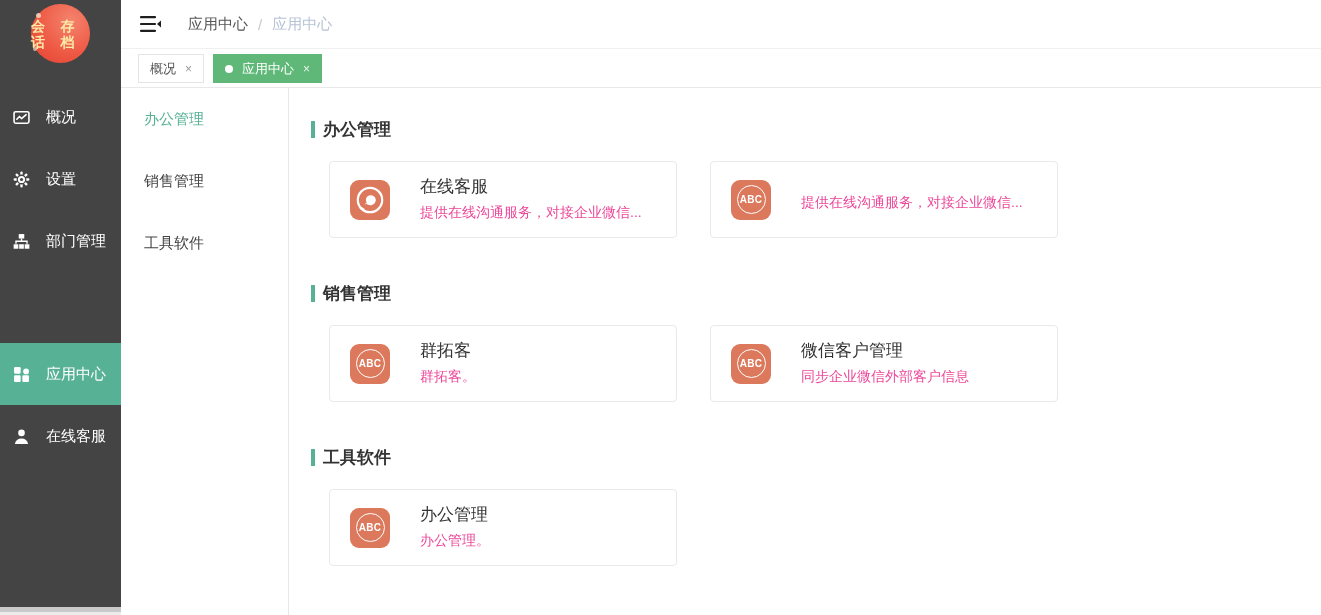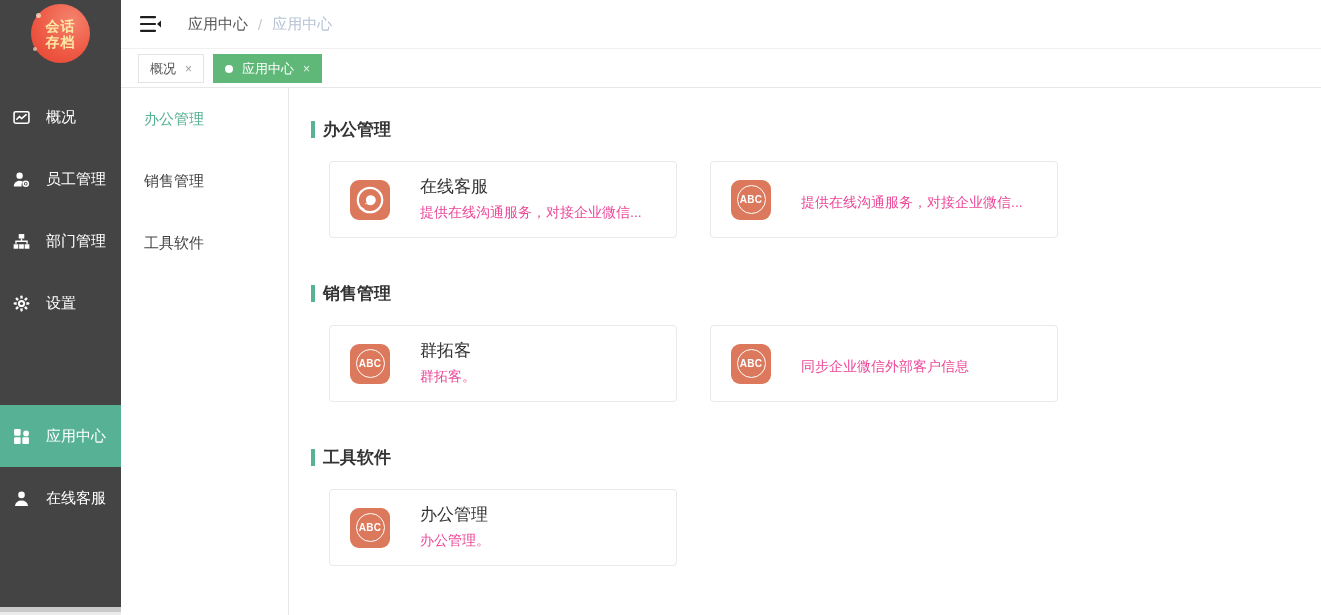--- a/index.html
+++ b/index.html
@@ -6,21 +6,21 @@
   html,body { width:1321px; height:615px; overflow:hidden; background:#fff;
     font-family:"Liberation Sans","DejaVu Sans",sans-serif; }
   .app { position:relative; width:1321px; height:615px; }
 
   
   .sidebar { position:absolute; left:0; top:0; width:121px; height:607px;
     background:#444444; color:#fff; }
   .logo-wrap { display:flex; justify-content:center; padding-top:4px; }
   .logo { position:relative; width:59px; height:59px; border-radius:50%;
     background:radial-gradient(circle at 68% 28%, #f4836d 0%, #ee5a45 55%, #e3402f 100%);
-    display:flex; flex-direction:column; align-items:center; justify-content:center;
+    display:flex; align-items:center; justify-content:center;
     color:#fce9a6; font-weight:bold; font-size:14px; line-height:16px; letter-spacing:1px; }
   .logo .dot1 { position:absolute; left:5px; top:9px; width:5px; height:5px;
     border-radius:50%; background:#f8d9c4; opacity:.85; }
   .logo .dot2 { position:absolute; left:2px; bottom:12px; width:4px; height:4px;
     border-radius:50%; background:#f8d9c4; opacity:.7; }
   .side-menu { margin-top:23px; }
   .side-item { height:62px; display:flex; align-items:center; padding-left:13px;
     font-size:15px; color:#ffffff; cursor:pointer; }
   .side-item .s-icon { width:17px; height:17px; margin-right:16px; flex:0 0 17px;
     display:flex; align-items:center; justify-content:center; }
@@ -95,60 +95,49 @@
       <div class="side-item">
         <span class="s-icon">
           <svg width="17" height="17" viewBox="0 0 16 16">
               <rect x="1" y="2.6" width="14" height="10.8" rx="1.6" fill="none" stroke="#fff" stroke-width="1.5"></rect>
               <polyline points="3.6,9.6 6.1,7 8,9 12.4,5.4" fill="none" stroke="#fff" stroke-width="1.5" stroke-linecap="round" stroke-linejoin="round"></polyline>
             </svg>
         </span>
         <span>概况</span>
       </div>
 
-      <div class="side-item">
-        <span class="s-icon">
-          <svg width="17" height="17" viewBox="0 0 16 16">
-              <circle cx="6.2" cy="4.4" r="3" fill="#fff"></circle>
-              <path d="M0.8 14.5c0-3.1 2.4-5.3 5.4-5.3 1.2 0 2.3.4 3.2 1a4.6 4.6 0 0 0-1.2 4.3z" fill="#fff"></path>
-              <circle cx="12" cy="12" r="2.4" fill="none" stroke="#fff" stroke-width="1.4"></circle>
-              <circle cx="12" cy="12" r="0.9" fill="#fff"></circle>
-            </svg>
-        </span>
-        <span>员工管理</span>
-      </div>
-
-      <div class="side-item">
-        <span class="s-icon">
-          <svg width="17" height="17" viewBox="0 0 16 16">
-              <rect x="5.4" y="1" width="5.2" height="4.2" fill="#fff"></rect>
-              <path d="M8 5.2v2.6M2.8 10V7.8h10.4V10" fill="none" stroke="#fff" stroke-width="1.3"></path>
-              <rect x="0.6" y="10.6" width="4.4" height="4.2" fill="#fff"></rect>
-              <rect x="5.8" y="10.6" width="4.4" height="4.2" fill="#fff"></rect>
-              <rect x="11" y="10.6" width="4.4" height="4.2" fill="#fff"></rect>
-            </svg>
-        </span>
-        <span>部门管理</span>
-      </div>
 
       <div class="side-item">
         <span class="s-icon">
           <svg width="17" height="17" viewBox="0 0 16 16">
               <g fill="#fff">
                 <rect x="6.9" y="0.5" width="2.2" height="15" rx="1"></rect>
                 <rect x="6.9" y="0.5" width="2.2" height="15" rx="1" transform="rotate(45 8 8)"></rect>
                 <rect x="6.9" y="0.5" width="2.2" height="15" rx="1" transform="rotate(90 8 8)"></rect>
                 <rect x="6.9" y="0.5" width="2.2" height="15" rx="1" transform="rotate(135 8 8)"></rect>
               </g>
               <circle cx="8" cy="8" r="4.6" fill="#444444"></circle>
               <circle cx="8" cy="8" r="3.4" fill="#fff"></circle>
               <circle cx="8" cy="8" r="1.5" fill="#444444"></circle>
             </svg>
         </span>
         <span>设置</span>
+      </div>
+
+      <div class="side-item">
+        <span class="s-icon">
+          <svg width="17" height="17" viewBox="0 0 16 16">
+              <rect x="5.4" y="1" width="5.2" height="4.2" fill="#fff"></rect>
+              <path d="M8 5.2v2.6M2.8 10V7.8h10.4V10" fill="none" stroke="#fff" stroke-width="1.3"></path>
+              <rect x="0.6" y="10.6" width="4.4" height="4.2" fill="#fff"></rect>
+              <rect x="5.8" y="10.6" width="4.4" height="4.2" fill="#fff"></rect>
+              <rect x="11" y="10.6" width="4.4" height="4.2" fill="#fff"></rect>
+            </svg>
+        </span>
+        <span>部门管理</span>
       </div>
 
       <div class="side-item gap-before active">
         <span class="s-icon">
           <svg width="17" height="17" viewBox="0 0 16 16">
               <g fill="#fff">
                 <rect x="1" y="1" width="6.2" height="6.2" rx="1"></rect>
                 <rect x="9.6" y="2.4" width="5.4" height="5.4" rx="2.7"></rect>
                 <rect x="1" y="8.8" width="6.2" height="6.2" rx="1"></rect>
                 <rect x="8.8" y="8.8" width="6.2" height="6.2" rx="1"></rect>
@@ -259,20 +248,21 @@
           <div class="card-text">
             <div class="card-name">群拓客</div>
             <div class="card-desc">群拓客。</div>
           </div>
         </div>
         <div class="card">
           <div class="app-icon">
             <span class="abc-ring">ABC</span>
           </div>
           <div class="card-text">
+            <div class="card-name">微信客户管理</div>
             <div class="card-desc">同步企业微信外部客户信息</div>
           </div>
         </div>
       </div>
     </div>
 
     <div class="section">
       <div class="section-title">
         <span class="bar"></span>
         <span>工具软件</span>

